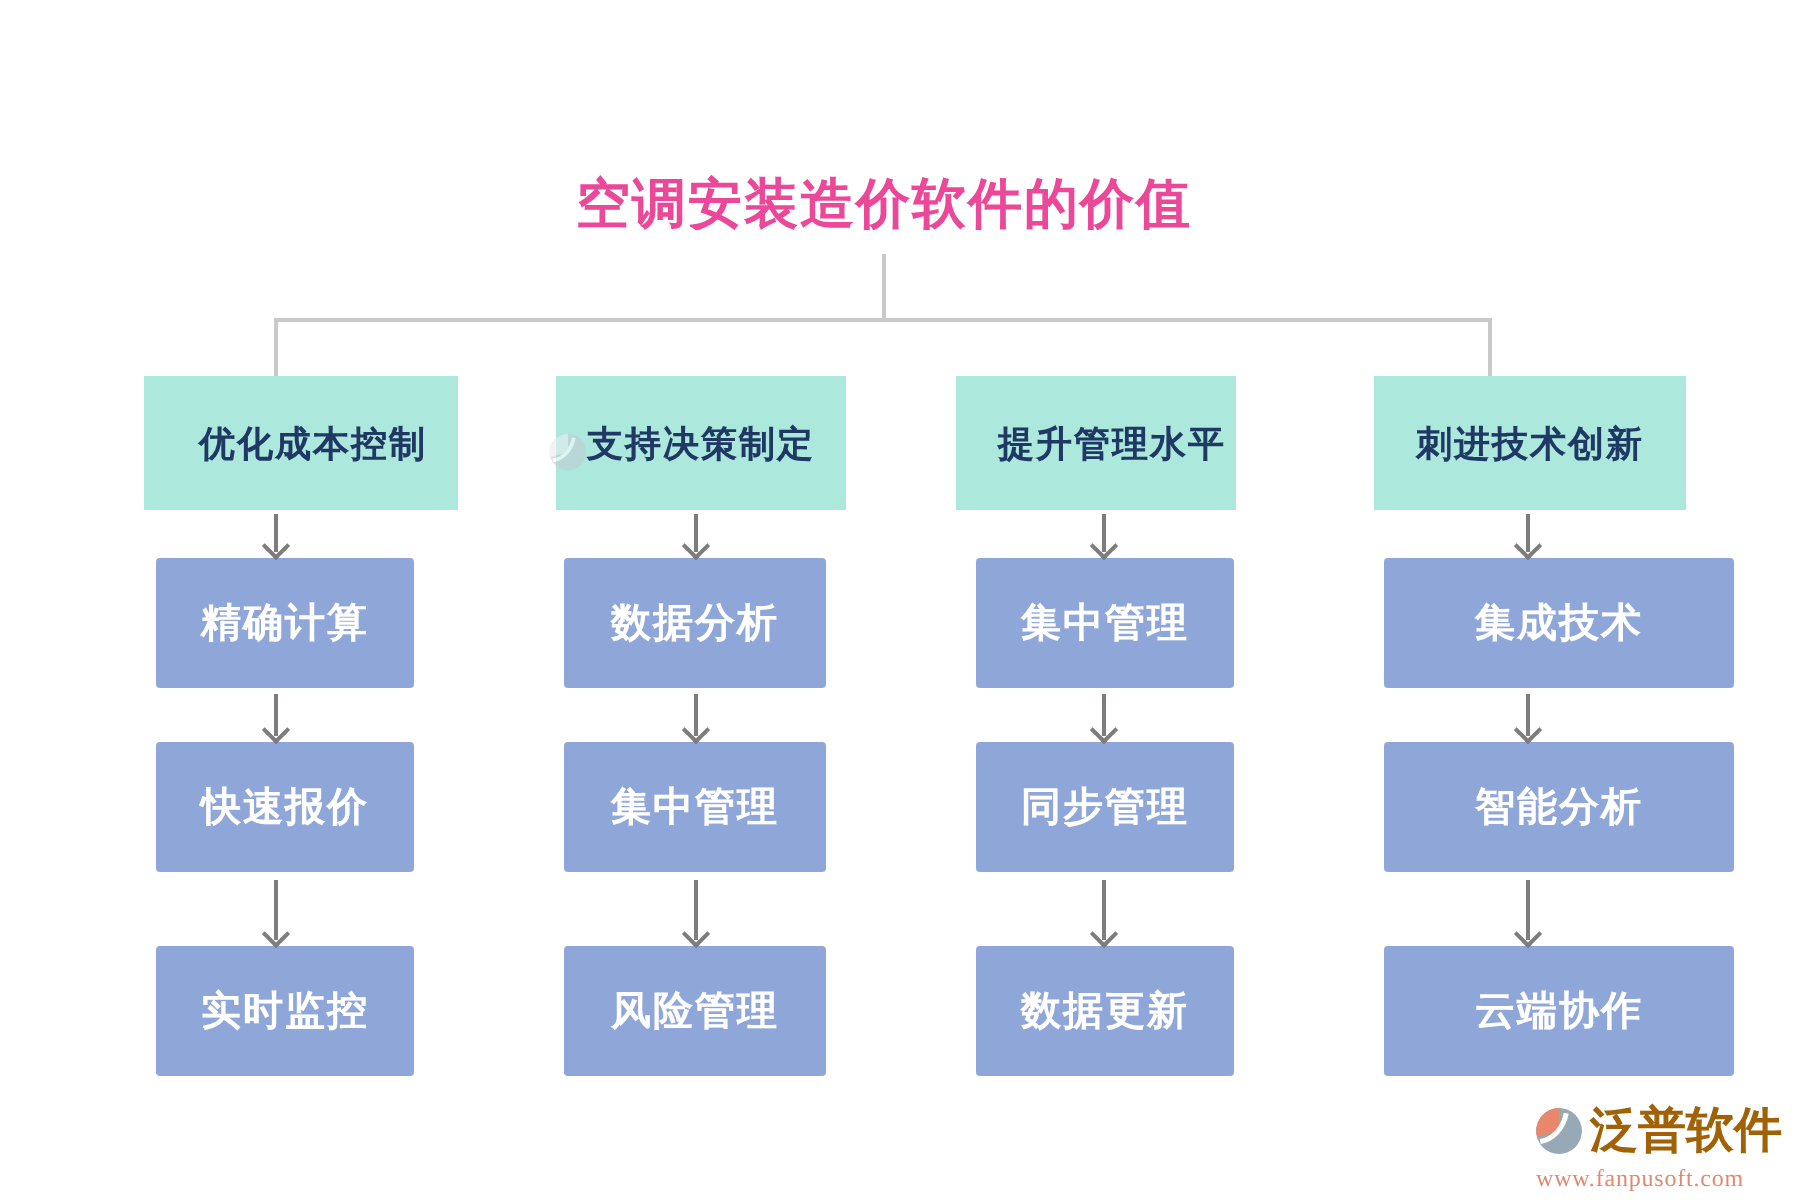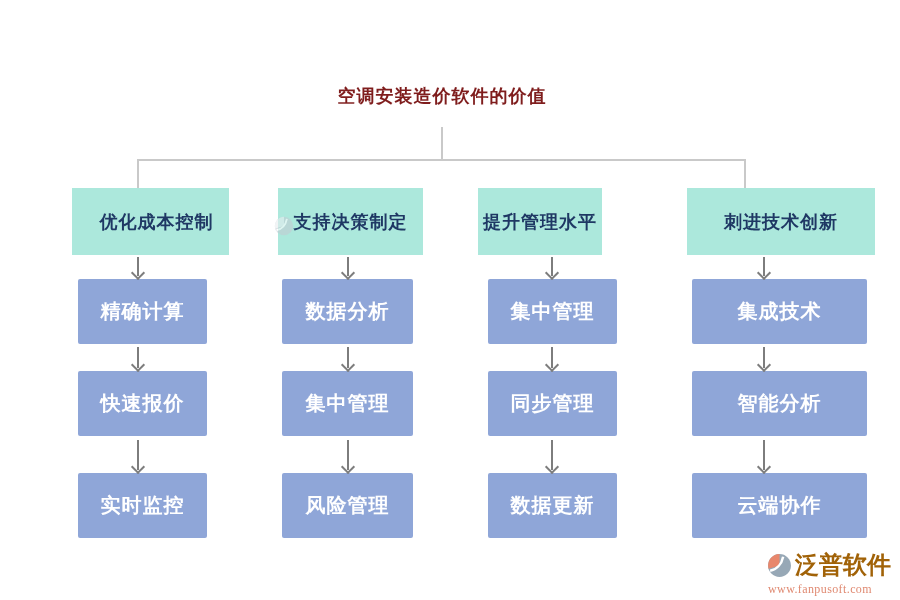--- a/index.html
+++ b/index.html
@@ -4,38 +4,38 @@
 <style>
   html,body{margin:0;padding:0;background:#fff;}
   .canvas{
     position:relative;width:900px;height:600px;background:#ffffff;overflow:hidden;
     font-family:"Liberation Sans",sans-serif;
   }
   
   .title{
     position:absolute;top:84px;left:0;width:884px;margin:0;
     text-align:center;font-family:"Liberation Serif","DejaVu Serif",serif;
-    font-size:18px;font-weight:bold;color:#7f1d1d;letter-spacing:1px;
+    font-size:27px;font-weight:bold;color:#ec4899;letter-spacing:1px;
   }
   
   .stem{position:absolute;left:441px;top:127px;width:2px;height:33px;background:#c9c9c9;}
   .hline{position:absolute;left:137px;top:159px;width:609px;height:2px;background:#c9c9c9;}
   .drop{position:absolute;top:160px;width:2px;height:29px;background:#c9c9c9;}
   .drop.dl{left:137px;}
   .drop.dr{left:744px;}
   
   .header{
     position:absolute;top:188px;height:67px;background:#ace8dc;
     display:flex;align-items:center;justify-content:center;
     color:#1f3864;font-weight:bold;font-size:18px;letter-spacing:1px;
   }
   .h1{left:72px;width:145px;padding-left:12px;}
   .h2{left:278px;width:145px;}
-  .h3{left:478px;width:124px;}
-  .h4{left:687px;width:188px;}
+  .h3{left:478px;width:124px;padding-left:16px;}
+  .h4{left:687px;width:156px;}
   
   .node{
     position:absolute;height:65px;background:#8fa6d8;border-radius:2px;
     display:flex;align-items:center;justify-content:center;
     color:#ffffff;font-weight:bold;font-size:20px;letter-spacing:1px;
   }
   .r1{top:279px;} .r2{top:371px;} .r3{top:473px;}
   .c1{left:78px;width:129px;}
   .c2{left:282px;width:131px;}
   .c3{left:488px;width:129px;}

